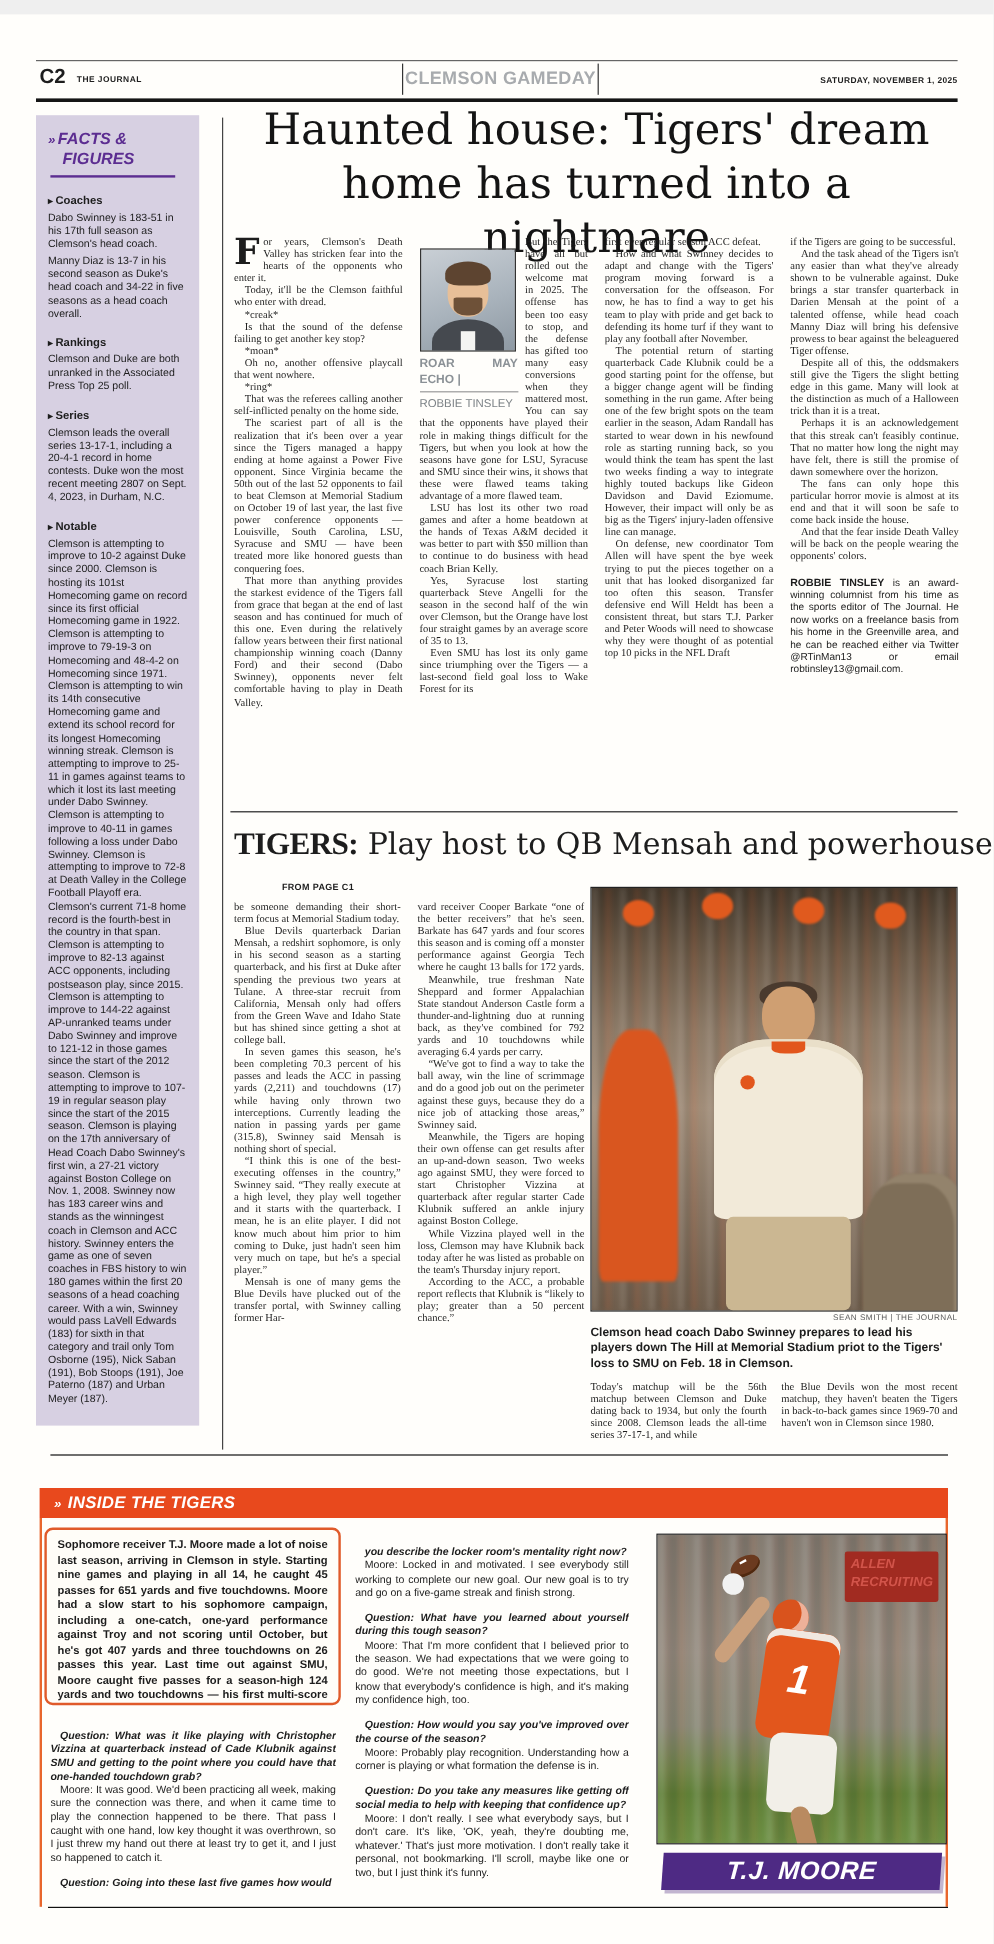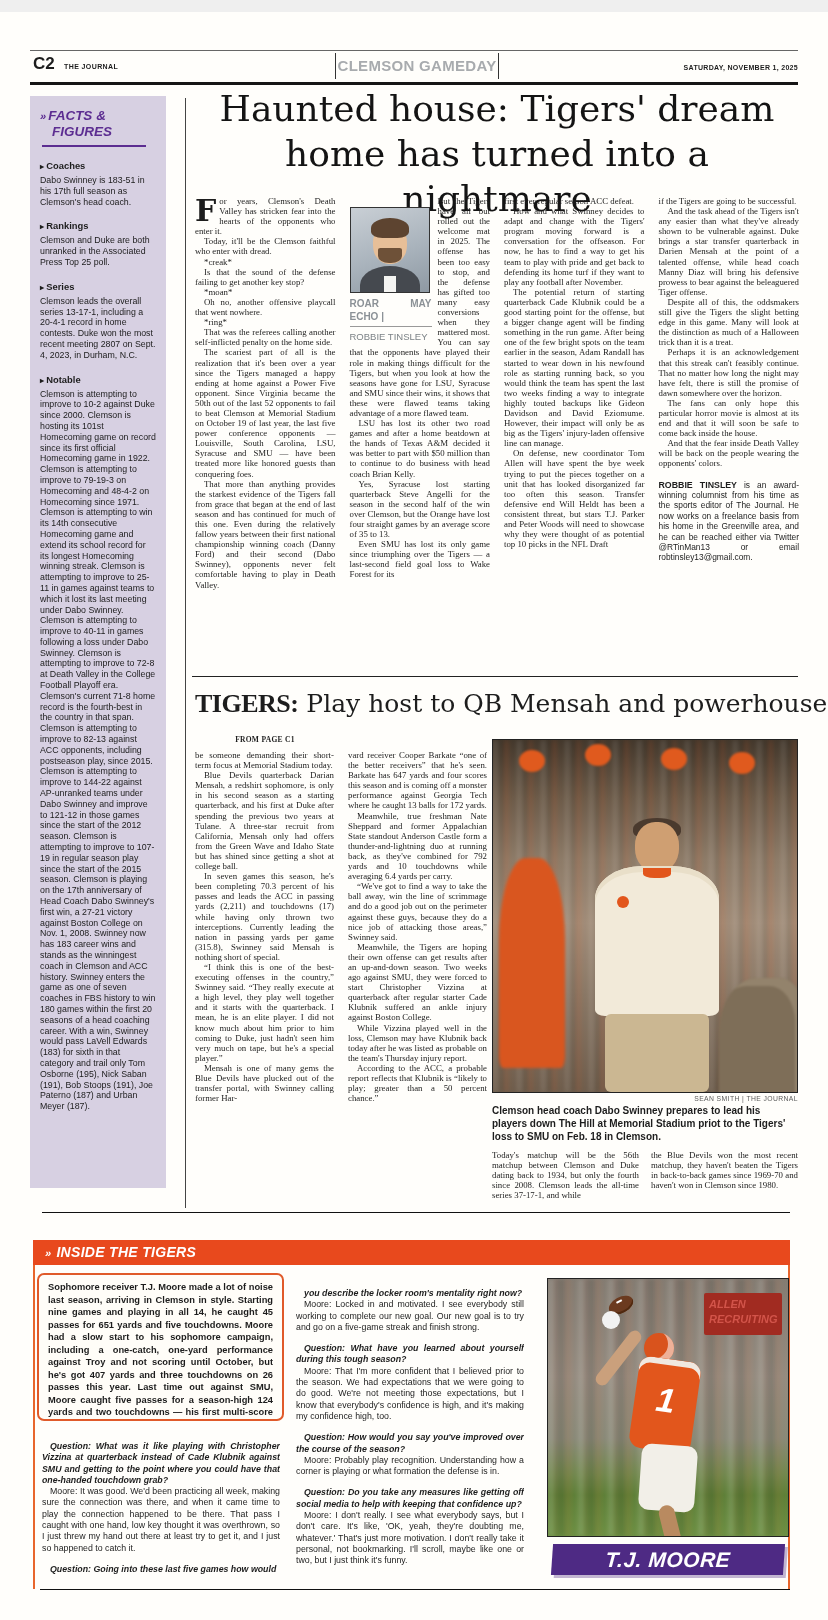--- a/index.html
+++ b/index.html
@@ -51,21 +51,21 @@
   .hs-beard{position:absolute;left:27px;top:40px;width:24px;height:15px;background:#6e5138;border-radius:10% 10% 46% 46%;}
   .col-name{margin-top:5px;font-weight:bold;font-size:10px;line-height:12.5px;color:#8b9196;
         border-bottom:1px solid #999;padding-bottom:3px;}
   .col-byline{margin-top:5px;font-size:9.5px;line-height:10.5px;color:#7c8286;}
   .bio{margin-top:11px;font-family:"Liberation Sans",sans-serif;font-size:8.4px;line-height:10.4px;text-align:justify;}
   .bio b{font-size:8.8px;}
   
   #tigers-head{left:195px;top:677px;width:604px;white-space:nowrap;}
   #tigers-kicker{font-family:Liberation Serif, serif;font-weight:bold;font-size:26px;letter-spacing:-.5px;}
   #tigers-headline{font-family:"DejaVu Serif",serif;font-size:25px;}
-  #from-page{left:195px;top:723px;width:140px;text-align:center;font-family:Liberation Serif, serif;
+  #from-page{left:195px;top:723px;width:140px;text-align:center;font-family:Liberation Sans, sans-serif;
         font-weight:bold;font-size:7.5px;letter-spacing:.3px;}
   #tigers-cols{left:195px;top:738px;width:292px;height:460px;display:flex;gap:14px;overflow:hidden;}
   
   #tigers-right{left:492px;top:727px;width:306px;}
   #dabo-photo{position:relative;width:304px;height:352px;border:1px solid #222;overflow:hidden;
         background:linear-gradient(180deg,#43382c 0%,#6b5a48 16%,#8d7b68 34%,#a18d79 52%,#8a7866 72%,#6e5d4c 100%);}
   .dp-tex{position:absolute;inset:0;filter:blur(2px);
         background:repeating-linear-gradient(90deg,rgba(255,255,255,.10) 0 5px,rgba(0,0,0,.07) 5px 11px,rgba(233,88,30,.12) 11px 16px,transparent 16px 24px);}
   .dp-helmet{position:absolute;width:26px;height:22px;background:#e05a1e;border-radius:50%;filter:blur(1px);}
   .dp-player-left{position:absolute;left:6px;bottom:24px;width:66px;height:210px;background:#d9561f;
@@ -144,20 +144,21 @@
   <div class="abs" id="sidebar">
     <div class="sb-title">
       <span class="pfx">»</span><span>FACTS &amp;</span>
       <div class="sb-title-2">FIGURES</div>
     </div>
     <div id="sb-underline"></div>
     <div>
 
     <div class="head">Coaches</div>
         <div class="p">Dabo Swinney is 183-51 in his 17th full season as Clemson's head coach.</div>
+        <div class="p">Manny Diaz is 13-7 in his second season as Duke's head coach and 34-22 in five seasons as a head coach overall.</div>
         <div class="head">Rankings</div>
         <div class="p">Clemson and Duke are both unranked in the Associated Press Top 25 poll.</div>
         <div class="head">Series</div>
         <div class="p">Clemson leads the overall series 13-17-1, including a 20-4-1 record in home contests. Duke won the most recent meeting 2807 on Sept. 4, 2023, in Durham, N.C.</div>
         <div class="head">Notable</div>
         <div class="p">Clemson is attempting to improve to 10-2 against Duke since 2000. Clemson is hosting its 101st Homecoming game on record since its first official Homecoming game in 1922. Clemson is attempting to improve to 79-19-3 on Homecoming and 48-4-2 on Homecoming since 1971. Clemson is attempting to win its 14th consecutive Homecoming game and extend its school record for its longest Homecoming winning streak. Clemson is attempting to improve to 25-11 in games against teams to which it lost its last meeting under Dabo Swinney. Clemson is attempting to improve to 40-11 in games following a loss under Dabo Swinney. Clemson is attempting to improve to 72-8 at Death Valley in the College Football Playoff era. Clemson's current 71-8 home record is the fourth-best in the country in that span. Clemson is attempting to improve to 82-13 against ACC opponents, including postseason play, since 2015. Clemson is attempting to improve to 144-22 against AP-unranked teams under Dabo Swinney and improve to 121-12 in those games since the start of the 2012 season. Clemson is attempting to improve to 107-19 in regular season play since the start of the 2015 season. Clemson is playing on the 17th anniversary of Head Coach Dabo Swinney's first win, a 27-21 victory against Boston College on Nov. 1, 2008. Swinney now has 183 career wins and stands as the winningest coach in Clemson and ACC history. Swinney enters the game as one of seven coaches in FBS history to win 180 games within the first 20 seasons of a head coaching career. With a win, Swinney would pass LaVell Edwards (183) for sixth in that category and trail only Tom Osborne (195), Nick Saban (191), Bob Stoops (191), Joe Paterno (187) and Urban Meyer (187).</div>
       </div>
   </div>
 
   <div class="abs" id="vrule-main"></div>

